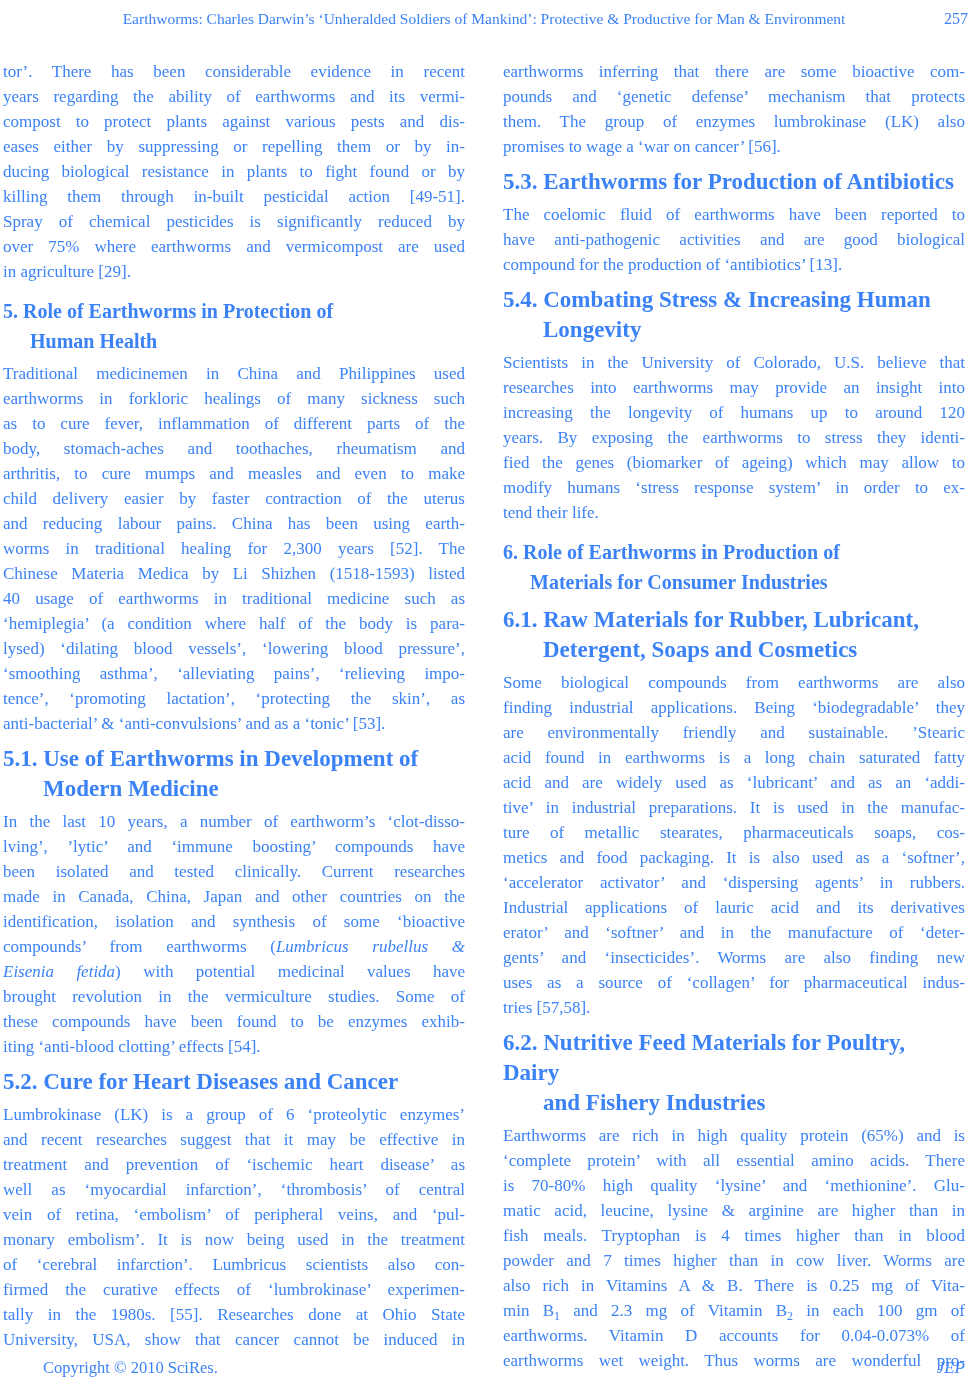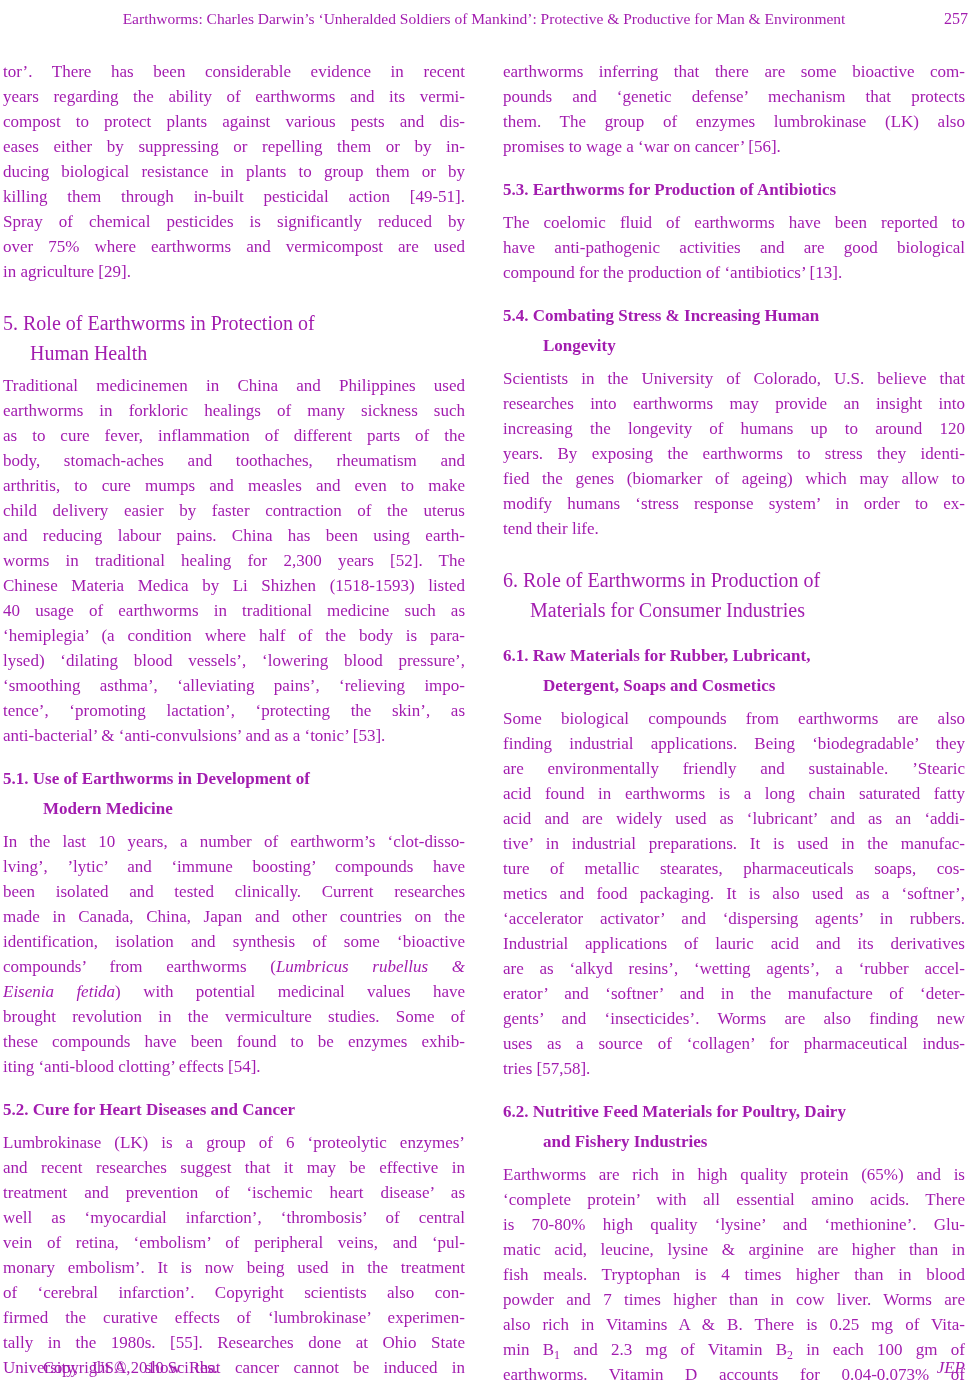--- a/index.html
+++ b/index.html
@@ -1,20 +1,20 @@
 <!DOCTYPE html>
 <html><head>
 <meta charset="utf-8">
 <style>
   html,body { margin:0; padding:0; background:#ffffff; }
   .page {
     position:relative;
     width:968px; height:1386px;
     background:#ffffff;
-    color:#a21caf;
+    color:#3b82f6;
     font-family:"Liberation Serif", serif;
     overflow:hidden;
   }
   
   .header { position:relative; padding-top:9px; height:24px; }
   .htitle { text-align:center; font-size:15.5px; line-height:20px; }
   .hpage  { position:absolute; right:0; top:9px; font-size:16px; line-height:20px; }
   
   .cols {
     display:flex; justify-content:space-between;
@@ -22,22 +22,22 @@
   }
   .col { width:462px; font-size:17px; line-height:25px; }
   .para { margin:0; }
   .pline {
     text-align:justify; text-align-last:justify; text-justify:inter-word;
     overflow:hidden;
   }
   .plast { text-align-last:left; }
   .it { font-style:italic; }
   .sb { vertical-align:sub; font-size:70%; line-height:0; }
-  .h1 { font-size:20px; line-height:30px; font-weight:normal; margin:24px 0 5px 0; }
-  .h2 { font-size:17px; line-height:30px; font-weight:bold; margin:16px 0 5px 0; }
+  .h1 { font-size:20px; line-height:30px; font-weight:bold; margin:12px 0 5px 0; }
+  .h2 { font-size:23px; line-height:30px; font-weight:bold; margin:8px 0 5px 0; }
   .h1 .hcont { padding-left:27px; }
   .h2 .hcont { padding-left:40px; }
   
   .footer {
     position:absolute; left:3px; right:3px; bottom:8px;
     display:flex; justify-content:space-between; align-items:baseline;
     font-size:16.5px;
     margin-left:40px;
   }
   .jep { font-weight:normal; font-style:italic; font-size:17px; }
@@ -52,21 +52,21 @@
     <div class="hpage">257</div>
   </div>
 
   <div class="cols">
     <div class="col">
         <div class="para">
           <div class="pline">tor’. There has been considerable evidence in recent</div>
           <div class="pline">years regarding the ability of earthworms and its vermi-</div>
           <div class="pline">compost to protect plants against various pests and dis-</div>
           <div class="pline">eases either by suppressing or repelling them or by in-</div>
-          <div class="pline">ducing biological resistance in plants to group them or by</div>
+          <div class="pline">ducing biological resistance in plants to fight found or by</div>
           <div class="pline">killing them through in-built pesticidal action [49-51].</div>
           <div class="pline">Spray of chemical pesticides is significantly reduced by</div>
           <div class="pline">over 75% where earthworms and vermicompost are used</div>
           <div class="pline plast">in agriculture [29].</div>
         </div>
         <div class="h1">
           <div class="hline">5. Role of Earthworms in Protection of</div>
           <div class="hline hcont">Human Health</div>
         </div>
         <div class="para">
@@ -105,21 +105,21 @@
         <div class="h2">
           <div class="hline">5.2. Cure for Heart Diseases and Cancer</div>
         </div>
         <div class="para">
           <div class="pline">Lumbrokinase (LK) is a group of 6 ‘proteolytic enzymes’</div>
           <div class="pline">and recent researches suggest that it may be effective in</div>
           <div class="pline">treatment and prevention of ‘ischemic heart disease’ as</div>
           <div class="pline">well as ‘myocardial infarction’, ‘thrombosis’ of central</div>
           <div class="pline">vein of retina, ‘embolism’ of peripheral veins, and ‘pul-</div>
           <div class="pline">monary embolism’. It is now being used in the treatment</div>
-          <div class="pline">of ‘cerebral infarction’. Copyright scientists also con-</div>
+          <div class="pline">of ‘cerebral infarction’. Lumbricus scientists also con-</div>
           <div class="pline">firmed the curative effects of ‘lumbrokinase’ experimen-</div>
           <div class="pline">tally in the 1980s. [55]. Researches done at Ohio State</div>
           <div class="pline">University, USA, show that cancer cannot be induced in</div>
         </div>
       </div>
     <div class="col">
         <div class="para">
           <div class="pline">earthworms inferring that there are some bioactive com-</div>
           <div class="pline">pounds and ‘genetic defense’ mechanism that protects</div>
           <div class="pline">them. The group of enzymes lumbrokinase (LK) also</div>
@@ -158,21 +158,20 @@
           <div class="pline">Some biological compounds from earthworms are also</div>
           <div class="pline">finding industrial applications. Being ‘biodegradable’ they</div>
           <div class="pline">are environmentally friendly and sustainable. ’Stearic</div>
           <div class="pline">acid found in earthworms is a long chain saturated fatty</div>
           <div class="pline">acid and are widely used as ‘lubricant’ and as an ‘addi-</div>
           <div class="pline">tive’ in industrial preparations. It is used in the manufac-</div>
           <div class="pline">ture of metallic stearates, pharmaceuticals soaps, cos-</div>
           <div class="pline">metics and food packaging. It is also used as a ‘softner’,</div>
           <div class="pline">‘accelerator activator’ and ‘dispersing agents’ in rubbers.</div>
           <div class="pline">Industrial applications of lauric acid and its derivatives</div>
-          <div class="pline">are as ‘alkyd resins’, ‘wetting agents’, a ‘rubber accel-</div>
           <div class="pline">erator’ and ‘softner’ and in the manufacture of ‘deter-</div>
           <div class="pline">gents’ and ‘insecticides’. Worms are also finding new</div>
           <div class="pline">uses as a source of ‘collagen’ for pharmaceutical indus-</div>
           <div class="pline plast">tries [57,58].</div>
         </div>
         <div class="h2">
           <div class="hline">6.2. Nutritive Feed Materials for Poultry, Dairy</div>
           <div class="hline hcont">and Fishery Industries</div>
         </div>
         <div class="para">

